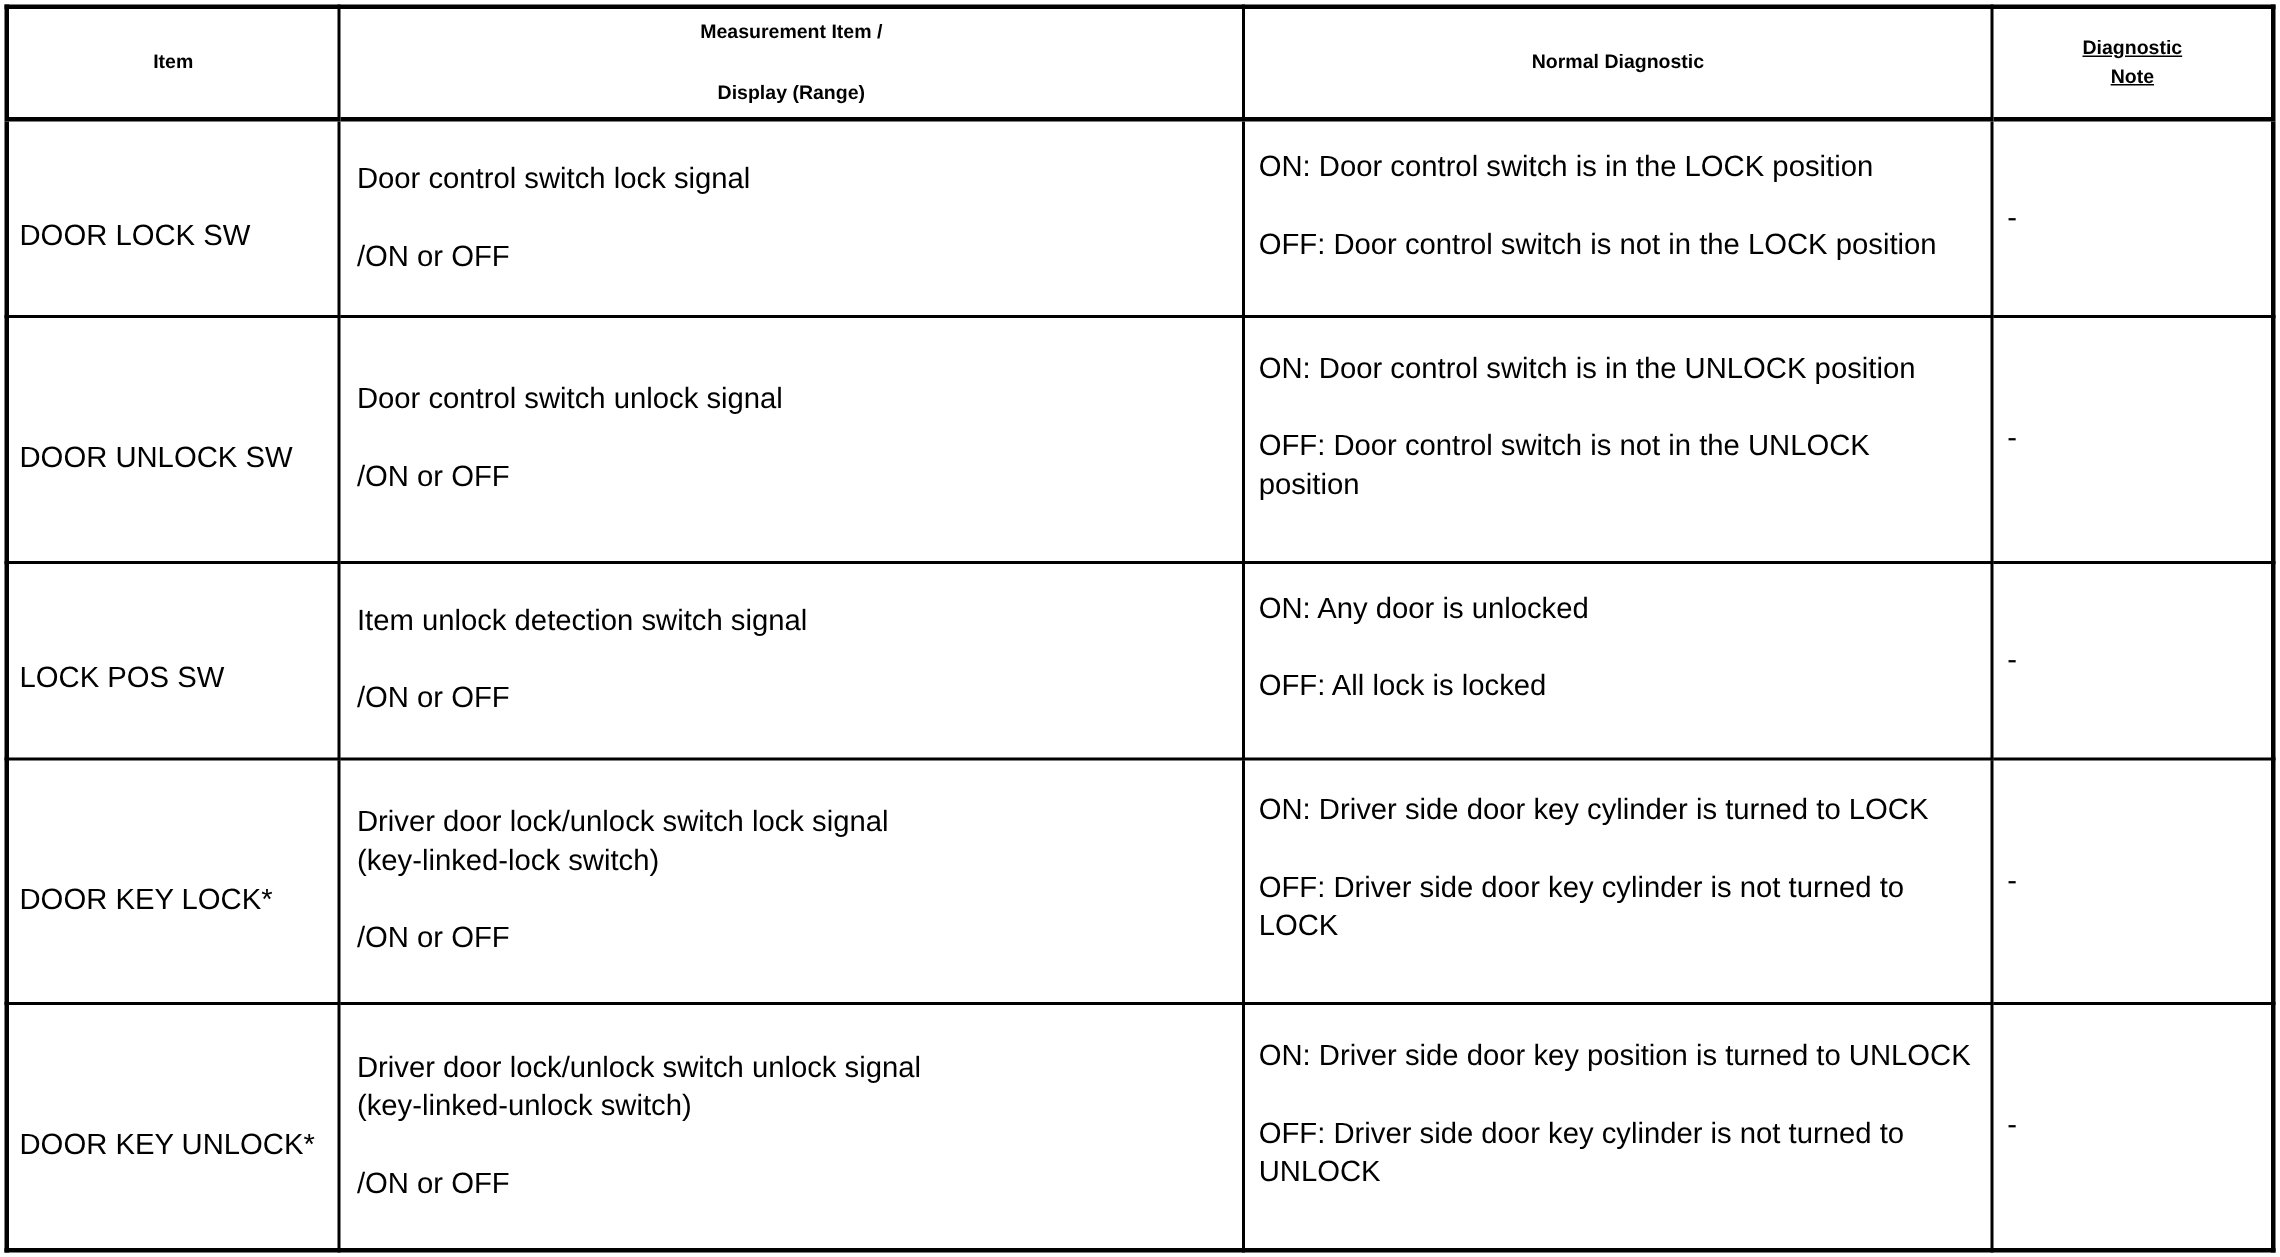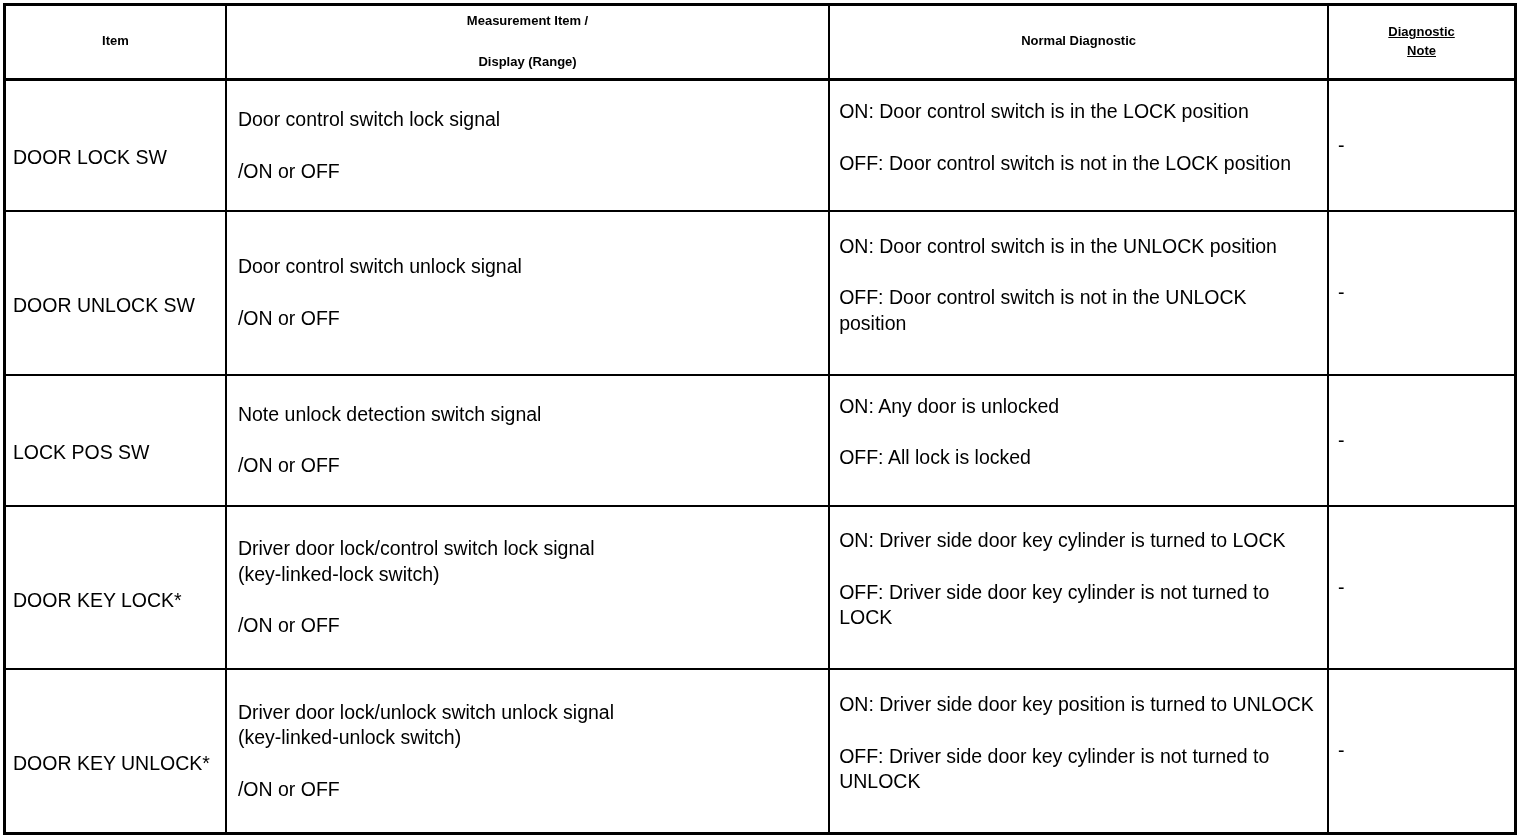--- a/index.html
+++ b/index.html
@@ -154,38 +154,38 @@
         <td class="cell-note">
           <span>-</span>
         </td>
       </tr>
 
       <tr>
         <td class="cell-item">
           <span>LOCK POS SW</span>
         </td>
         <td class="cell-measure">
-          <span class="measure-desc">Note unlock detection switch signal</span>
+          <span class="measure-desc">Item unlock detection switch signal</span>
           <span class="measure-range">/ON or OFF</span>
         </td>
         <td class="cell-normal">
           <span class="blk">ON: Any door is unlocked</span>
           <span class="blk">OFF: All lock is locked</span>
         </td>
         <td class="cell-note">
           <span>-</span>
         </td>
       </tr>
 
       <tr>
         <td class="cell-item">
           <span>DOOR KEY LOCK*</span>
         </td>
         <td class="cell-measure">
-          <span class="measure-desc">Driver door lock/control switch lock signal
+          <span class="measure-desc">Driver door lock/unlock switch lock signal
 (key-linked-lock switch)</span>
           <span class="measure-range">/ON or OFF</span>
         </td>
         <td class="cell-normal">
           <span class="blk">ON: Driver side door key cylinder is turned to LOCK</span>
           <span class="blk">OFF: Driver side door key cylinder is not turned to LOCK</span>
         </td>
         <td class="cell-note">
           <span>-</span>
         </td>

